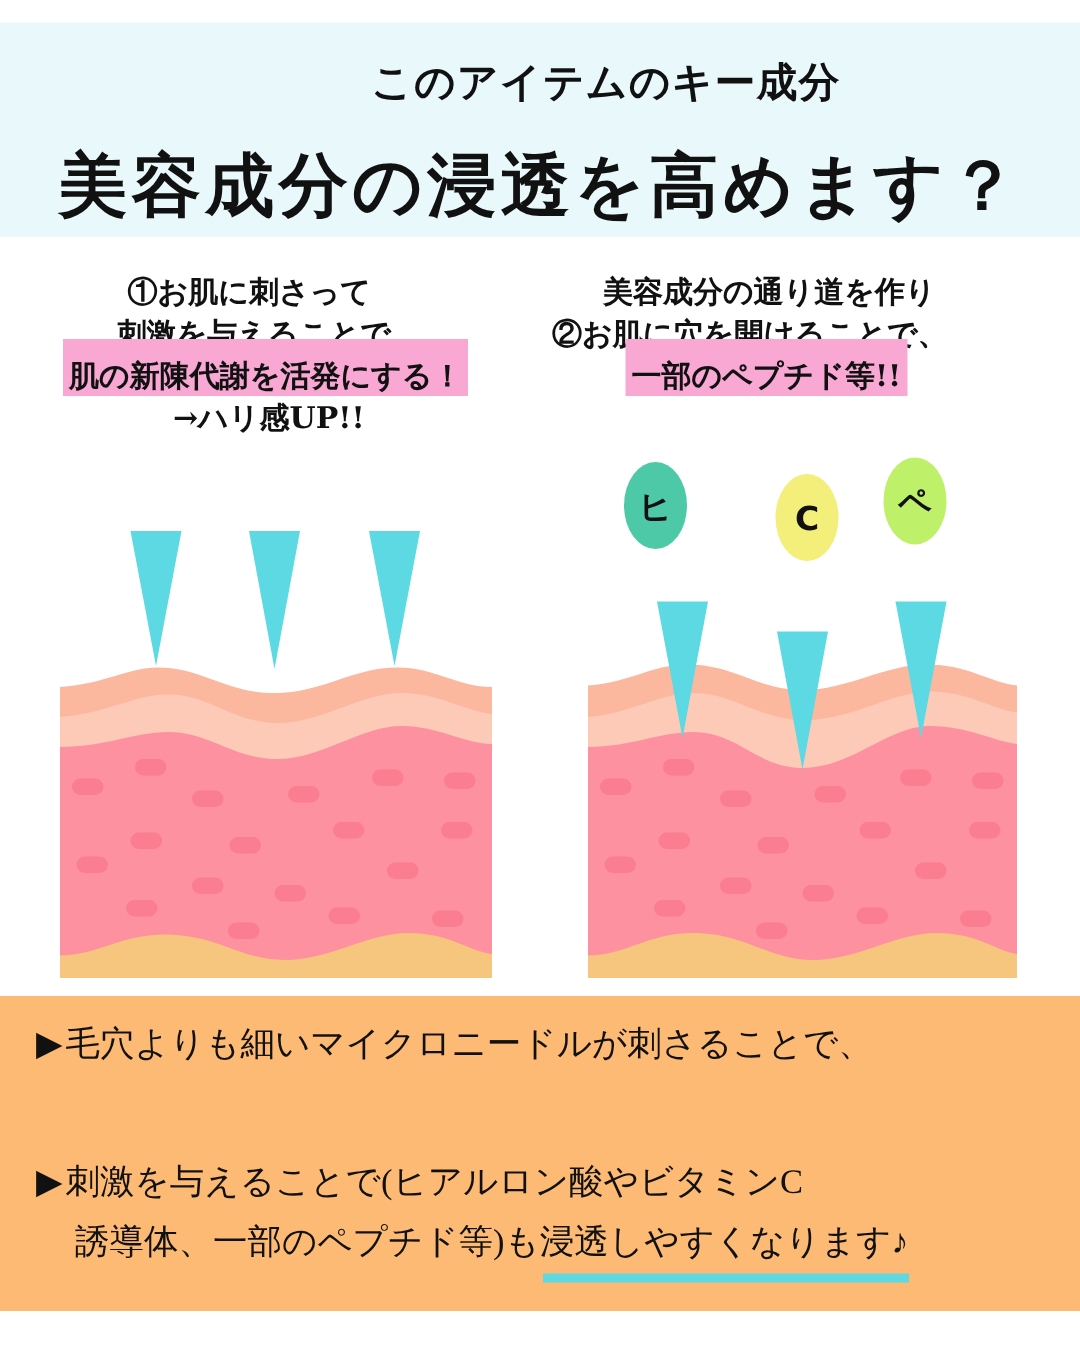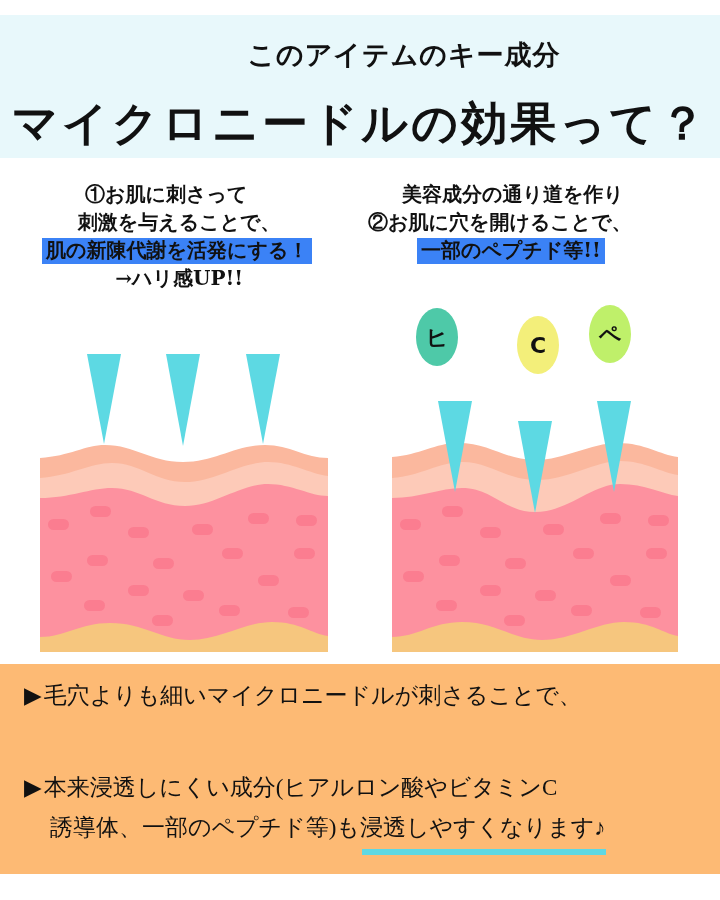--- a/index.html
+++ b/index.html
@@ -4,21 +4,21 @@
 <style>
   html, body { margin:0; padding:0; }
   body { width:720px; height:900px; background:#ffffff; position:relative; overflow:hidden;
          font-family:"DejaVu Serif","Liberation Serif",serif; color:#111; }
   .header { position:absolute; left:0; top:15px; width:720px; height:143px; background:#e8f8fb; }
   .header .sub { position:absolute; left:0; width:720px; top:22px; text-align:center; font-size:27px; font-weight:bold; letter-spacing:1px;margin-left:44px; }
   .header .title { position:absolute; left:0; width:720px; top:78px; text-align:center; font-size:46px; font-weight:bold; letter-spacing:3px; }
   .point { position:absolute; font-size:20px; font-weight:bold; line-height:28px; }
   .point .line { display:block; white-space:nowrap;text-align:center; }
   .point .indent { padding-left:26px; }
-  .hl { background:#3b82f6; padding:0 4px 2px 0; margin-left:-4px; padding-left:4px; }
+  .hl { background:#f9a8d4; padding:12px 4px 2px 0; margin-left:-4px; padding-left:4px; }
   .p1 { left:20px; top:180px; }
   .p2 { left:368px; top:180px; }
   .diagram { position:absolute; }
   .d1 { left:30px; top:340px; }
   .d2 { left:380px; top:290px; }
   .footer { position:absolute; left:0; top:664px; width:720px; height:210px; background:#fdba74; }
   .bullet { position:absolute; left:24px; font-size:23px; line-height:40px; white-space:nowrap; font-family:"Liberation Serif","DejaVu Serif",serif; }
   .bullet .row { display:block; }
   .bullet .indent { padding-left:26px; }
   .b1 { top:12px; }
@@ -26,21 +26,21 @@
   .fhl { background:#d6eef2; display:inline-block; padding:0 14px 0 2px; margin-left:-2px; }
   .ul { position:relative; display:inline-block;font-family:Liberation Serif, serif; }
   .ul::after { content:""; position:absolute; left:2px; right:-12px; bottom:-7px; height:6px; background:#5fd8e2; }
   .tri { display:inline-block; margin-right:2px; }
 </style>
 </head>
 <body>
 
 <div class="header">
   <div class="sub">このアイテムのキー成分</div>
-  <div class="title">マイクロニードルの効果って？</div>
+  <div class="title">美容成分の浸透を高めます？</div>
 </div>
 
 <div class="point p1">
   <span class="line"><span>①</span><span>お肌に刺さって</span></span>
   <span class="line indent">刺激を与えることで、</span>
   <span class="line indent"><span class="hl">肌の新陳代謝を活発にする！</span></span>
   <span class="line indent">→ハリ感UP!!</span>
 </div>
 
 <div class="point p2">
@@ -123,16 +123,16 @@
     <polygon points="518,421 552,421 535,513" fill="#5dd9e3"></polygon>
     <polygon points="597,401 631,401 614,492" fill="#5dd9e3"></polygon>
   </g>
 </svg>
 
 <div class="footer">
   <div class="bullet b1">
     <span class="row"><span class="tri">▶</span><span>毛穴よりも細いマイクロニードルが刺さることで、</span></span>
   </div>
   <div class="bullet b2">
-    <span class="row"><span class="tri">▶</span><span>本来浸透しにくい成分(ヒアルロン酸やビタミンC</span></span>
+    <span class="row"><span class="tri">▶</span><span>刺激を与えることで(ヒアルロン酸やビタミンC</span></span>
     <span class="row indent"><span>誘導体、一部のペプチド等)も</span><span class="ul">浸透しやすくなります</span><span>♪</span></span>
   </div>
 </div>
 
 </body></html>

